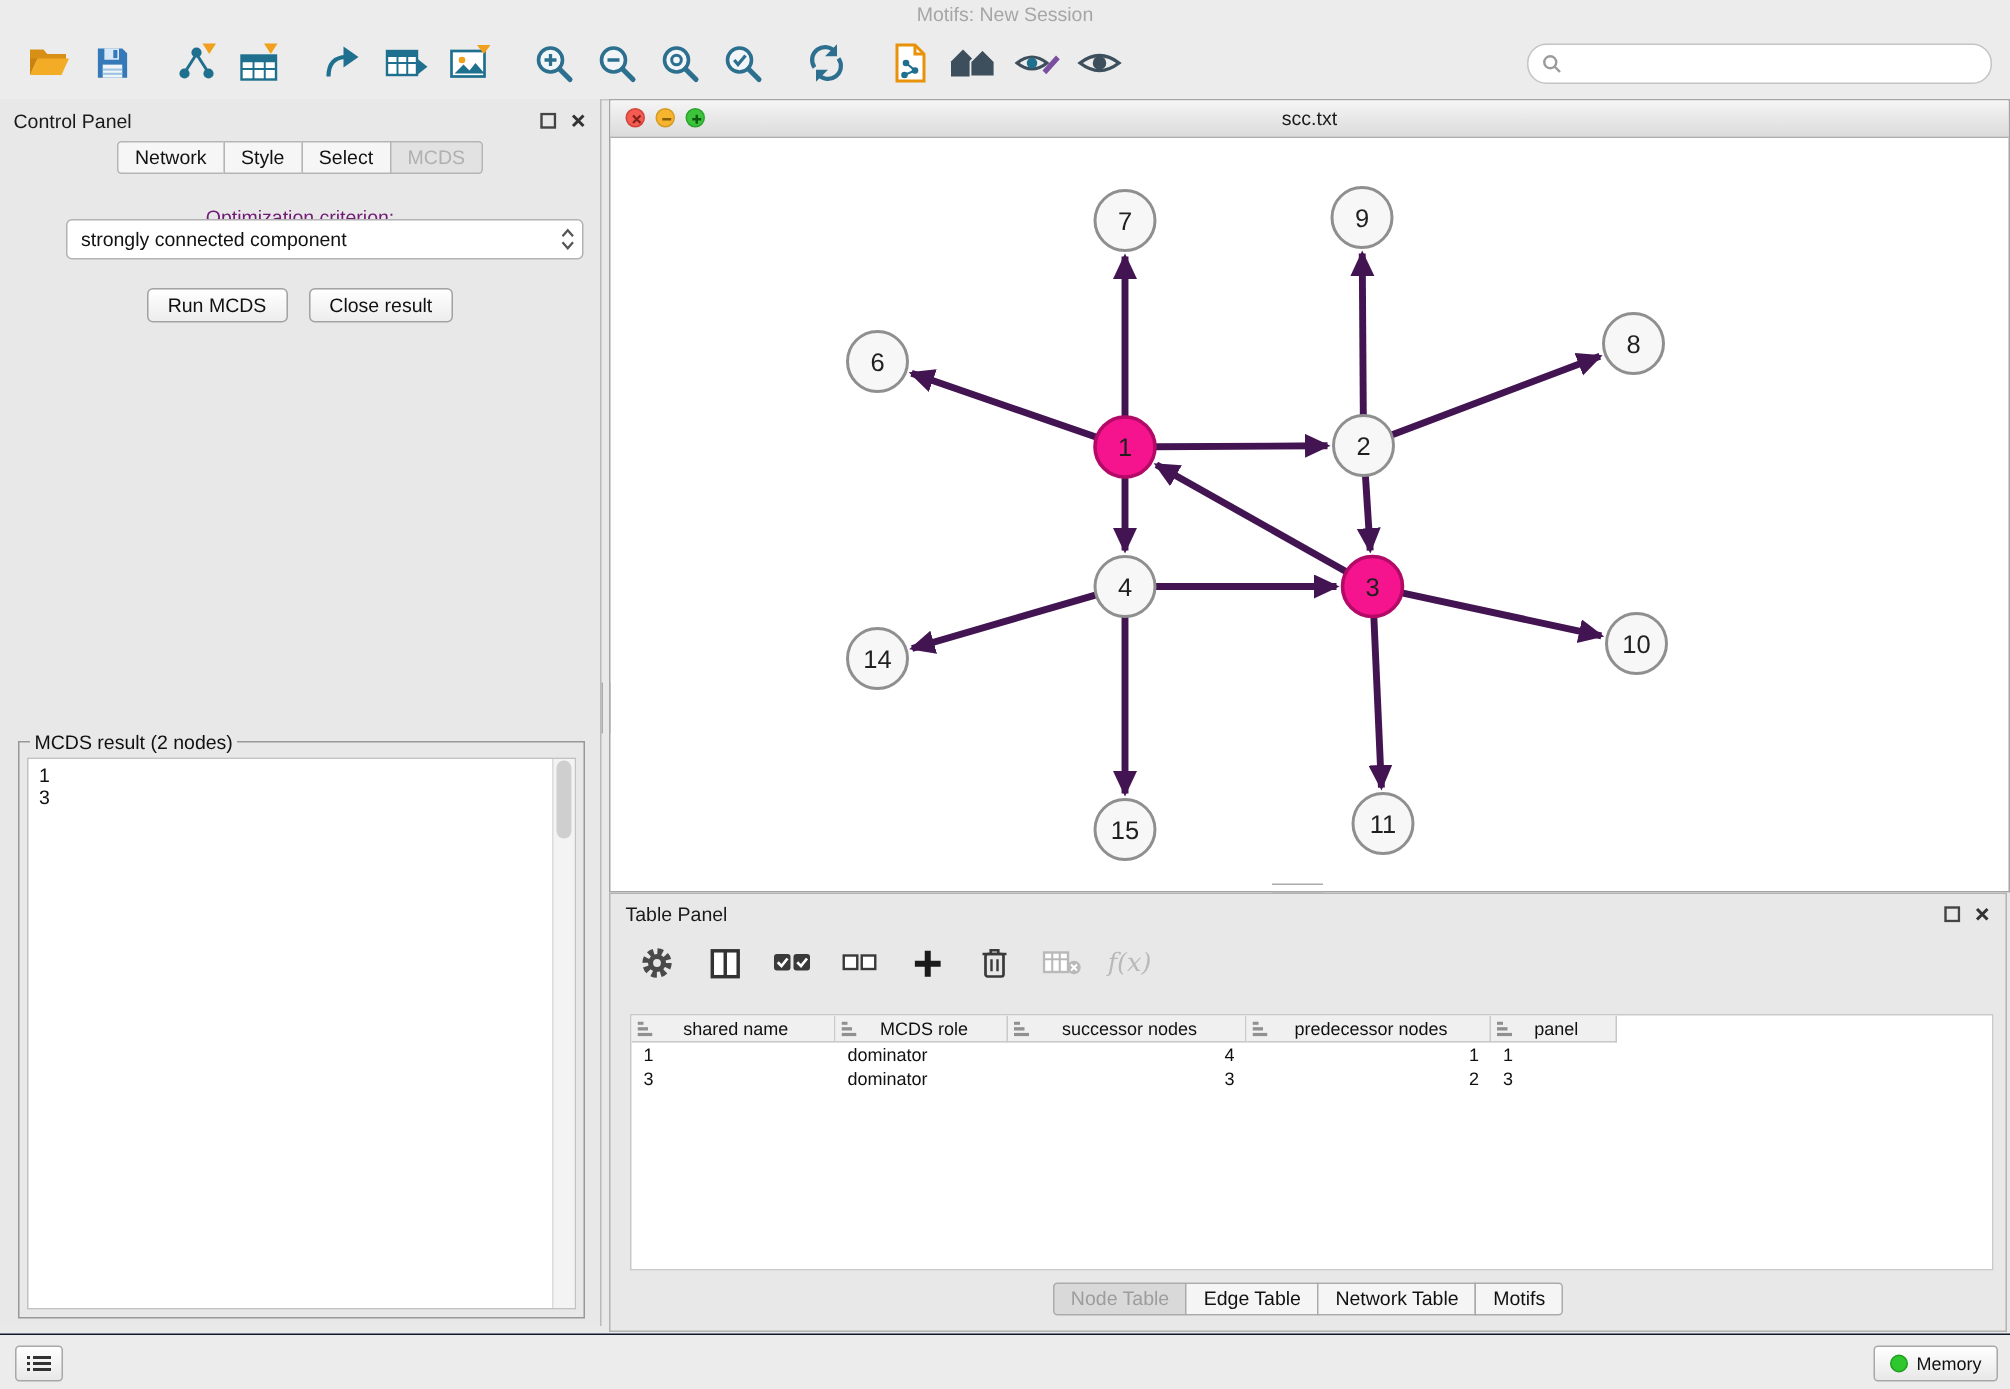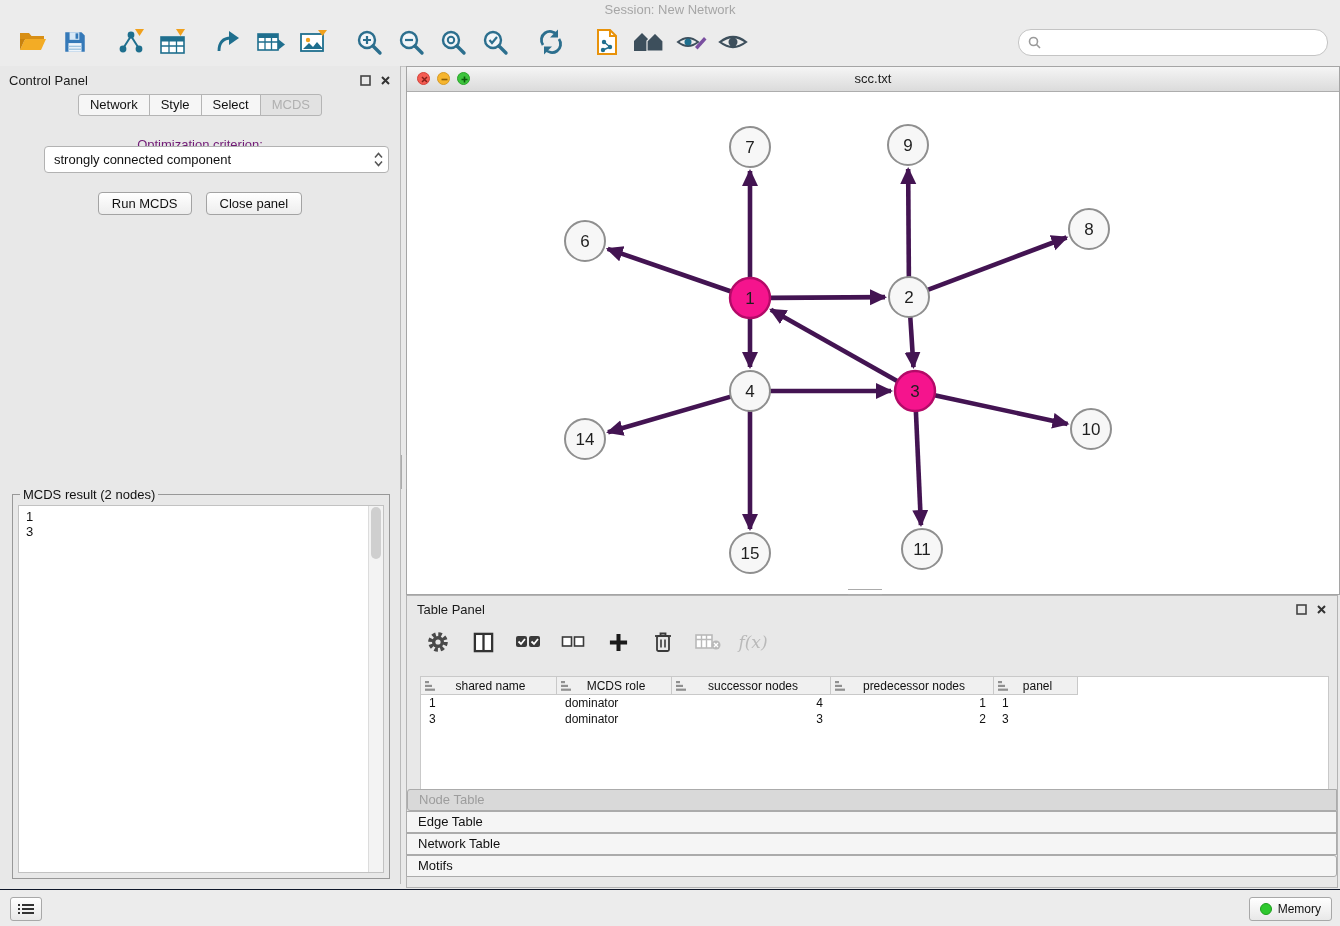--- a/index.html
+++ b/index.html
@@ -55,21 +55,21 @@
   .tp-toolbar{height:40px;display:flex;align-items:center;padding:0 16px;gap:15px;}
   .tp-tool-btn{width:30px;height:30px;display:flex;align-items:center;justify-content:center;}
   .fx{font-family:"DejaVu Serif",serif;font-style:italic;font-size:17px;color:#b9b9b9;}
   .tp-table{position:absolute;left:13px;right:8px;top:80px;bottom:40px;background:#fff;border:1px solid #c9c9c9;overflow:hidden;}
   .thead{display:flex;height:18px;}
   .th{position:relative;display:flex;align-items:center;justify-content:center;background:#f0f0f0;border-right:1px solid #c9c9c9;border-bottom:1px solid #c9c9c9;font-size:12px;color:#111;box-sizing:border-box;flex:0 0 auto;}
   .th .sort-ico{position:absolute;left:4px;top:4px;}
   .th-label{padding-left:4px;}
   .trow{display:flex;height:16px;align-items:center;}
   .td{font-size:12px;color:#111;padding:0 8px;box-sizing:border-box;flex:0 0 auto;overflow:hidden;white-space:nowrap;}
-  .tp-tabs{position:absolute;bottom:10px;left:0;width:100%;display:flex;justify-content:center;flex-direction:column;}
+  .tp-tabs{position:absolute;bottom:10px;left:0;width:100%;display:flex;justify-content:center;}
   .tp-tab{font-size:13px;line-height:20px;padding:0 11px;background:#f5f5f5;border:1px solid #ababab;margin-left:-1px;color:#111;}
   .tp-tab:first-child{border-radius:3px 0 0 3px;margin-left:0;}
   .tp-tab:last-child{border-radius:0 3px 3px 0;}
   .tp-tab.active{background:#d9d9d9;color:#9d9d9d;}
 
   
   .status-bar{position:absolute;left:0;bottom:0;width:100%;height:36px;background:#ececec;border-top:1px solid #0f172a;}
   .list-btn{position:absolute;left:10px;top:7px;width:30px;height:22px;background:linear-gradient(#fff,#e8e8e8);border:1px solid #a8a8a8;border-radius:3px;display:flex;align-items:center;justify-content:center;}
   .memory-btn{position:absolute;right:8px;top:7px;height:22px;padding:0 10px;background:linear-gradient(#fff,#e8e8e8);border:1px solid #a8a8a8;border-radius:3px;display:flex;align-items:center;gap:6px;font-size:12px;color:#111;}
   .mem-dot{width:10px;height:10px;border-radius:50%;background:#2ec82e;border:1px solid #1d9e1d;}
@@ -77,21 +77,21 @@
   
   .v-grip{position:absolute;left:401px;top:455px;width:4px;height:34px;border-left:1px solid #ababab;border-right:1px solid #ababab;}
   .h-grip{position:absolute;left:848px;top:589px;width:34px;height:4px;border-top:1px solid #ababab;border-bottom:1px solid #ababab;}
 </style>
 </head>
 <body>
 
 <div id="app">
 
   <div class="titlebar">
-    <span>Session: New Network</span>
+    <span>Motifs: New Session</span>
   </div>
 
   <div class="toolbar">
     <div class="tool-btn">
       <svg width="30" height="24" viewBox="0 0 30 24">
         <path d="M2 3 h9 l2.5 3 H26 v4 H2 Z" fill="#d88f15"></path>
         <path d="M2 20 L7 9 h21 l-5 11 Z" fill="#f3ac25"></path>
         <path d="M2 3 v17 l5 -11 H2" fill="#c9820d"></path>
       </svg>
     </div>
@@ -246,21 +246,21 @@
       <span>strongly connected component</span>
       <span class="arrows">
         <svg width="9" height="15" viewBox="0 0 9 15">
             <path d="M1 5.5 L4.5 1.5 L8 5.5" fill="none" stroke="#555" stroke-width="1.5"></path>
             <path d="M1 9.5 L4.5 13.5 L8 9.5" fill="none" stroke="#555" stroke-width="1.5"></path>
           </svg>
       </span>
     </div>
     <div class="cp-buttons">
       <button class="cp-btn">Run MCDS</button>
-      <button class="cp-btn">Close panel</button>
+      <button class="cp-btn">Close result</button>
     </div>
     <div class="result-box">
       <span class="result-legend">MCDS result (2 nodes)</span>
       <div class="result-inner">
         <div class="result-lines">
             <div class="result-line">1</div>
             <div class="result-line">3</div>
           </div>
         <div class="result-scrollbar">
           <div class="result-thumb"></div>

